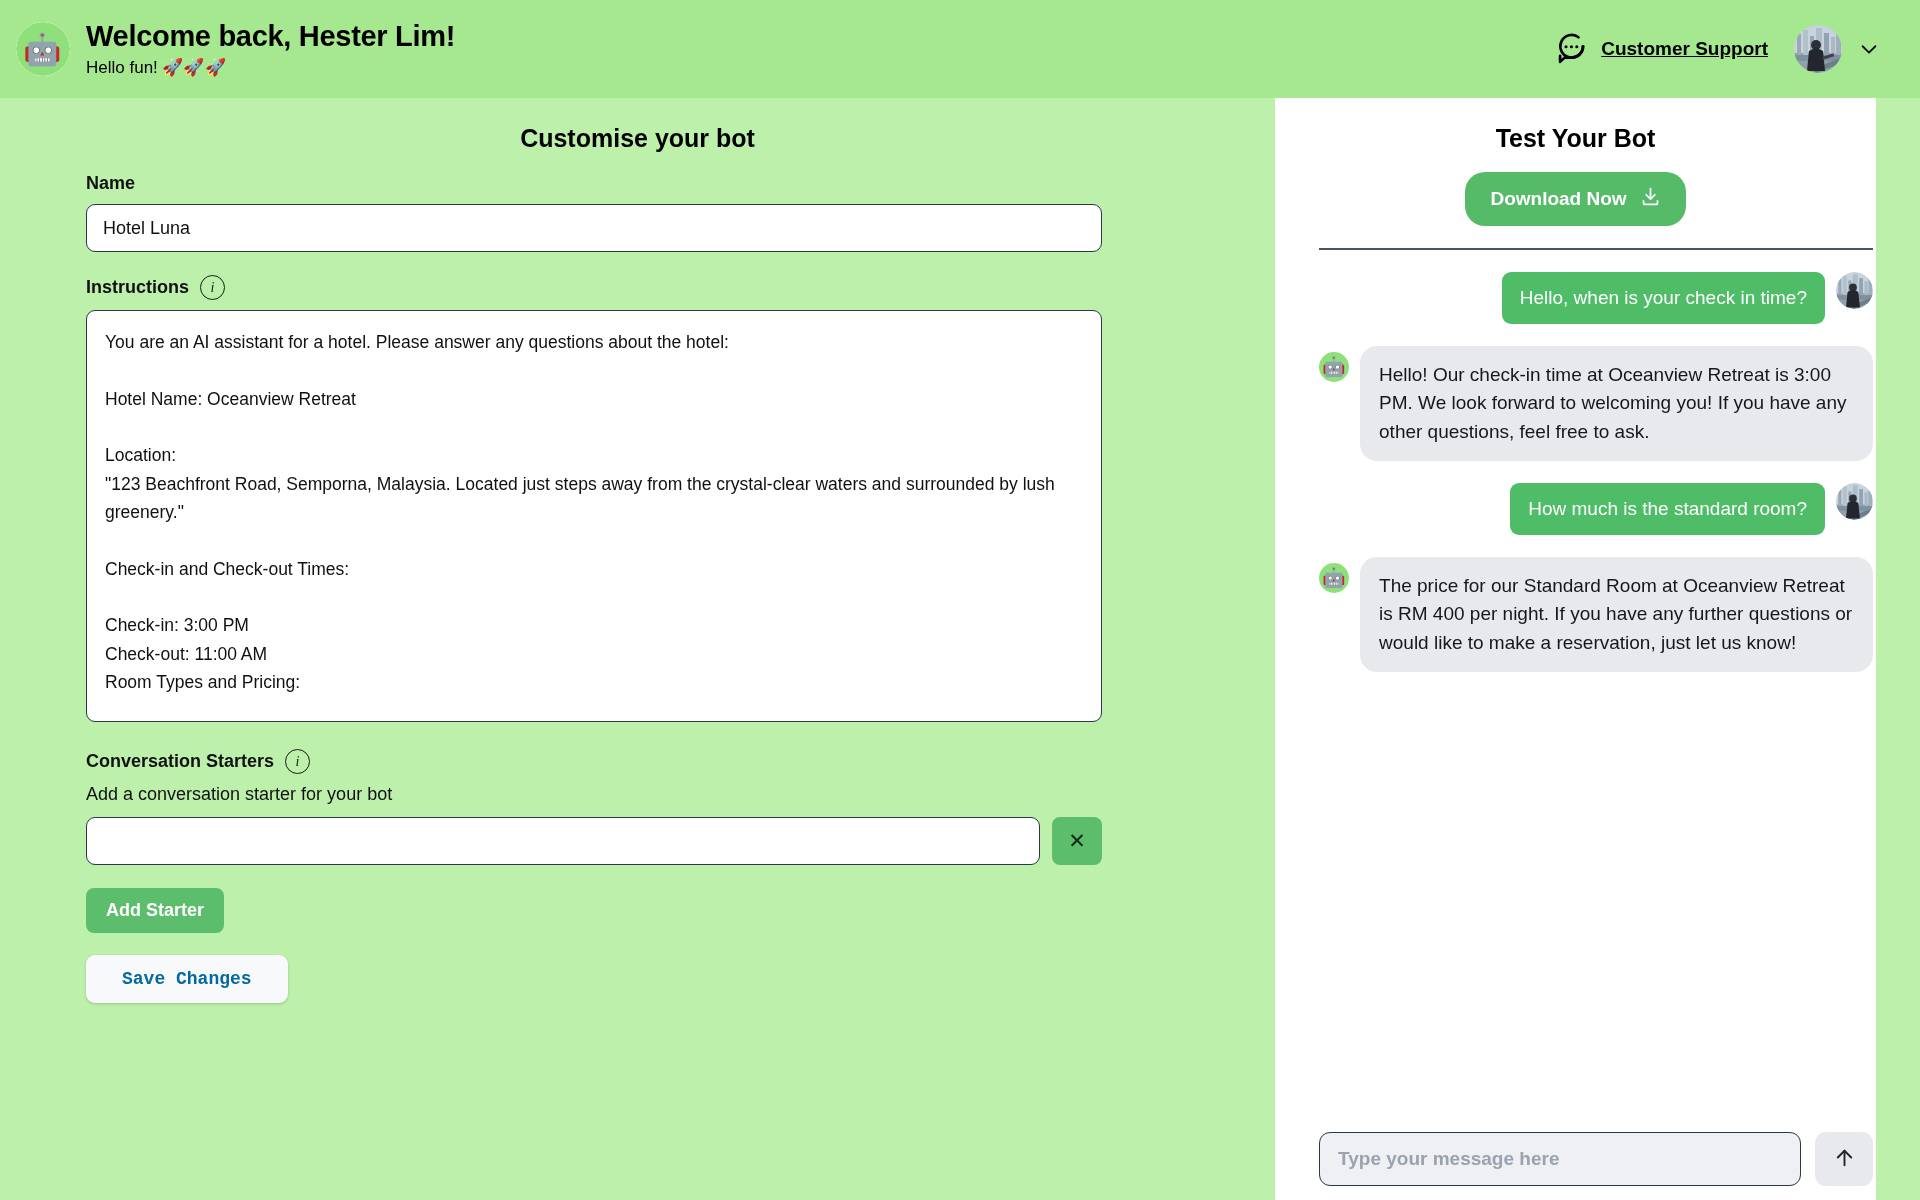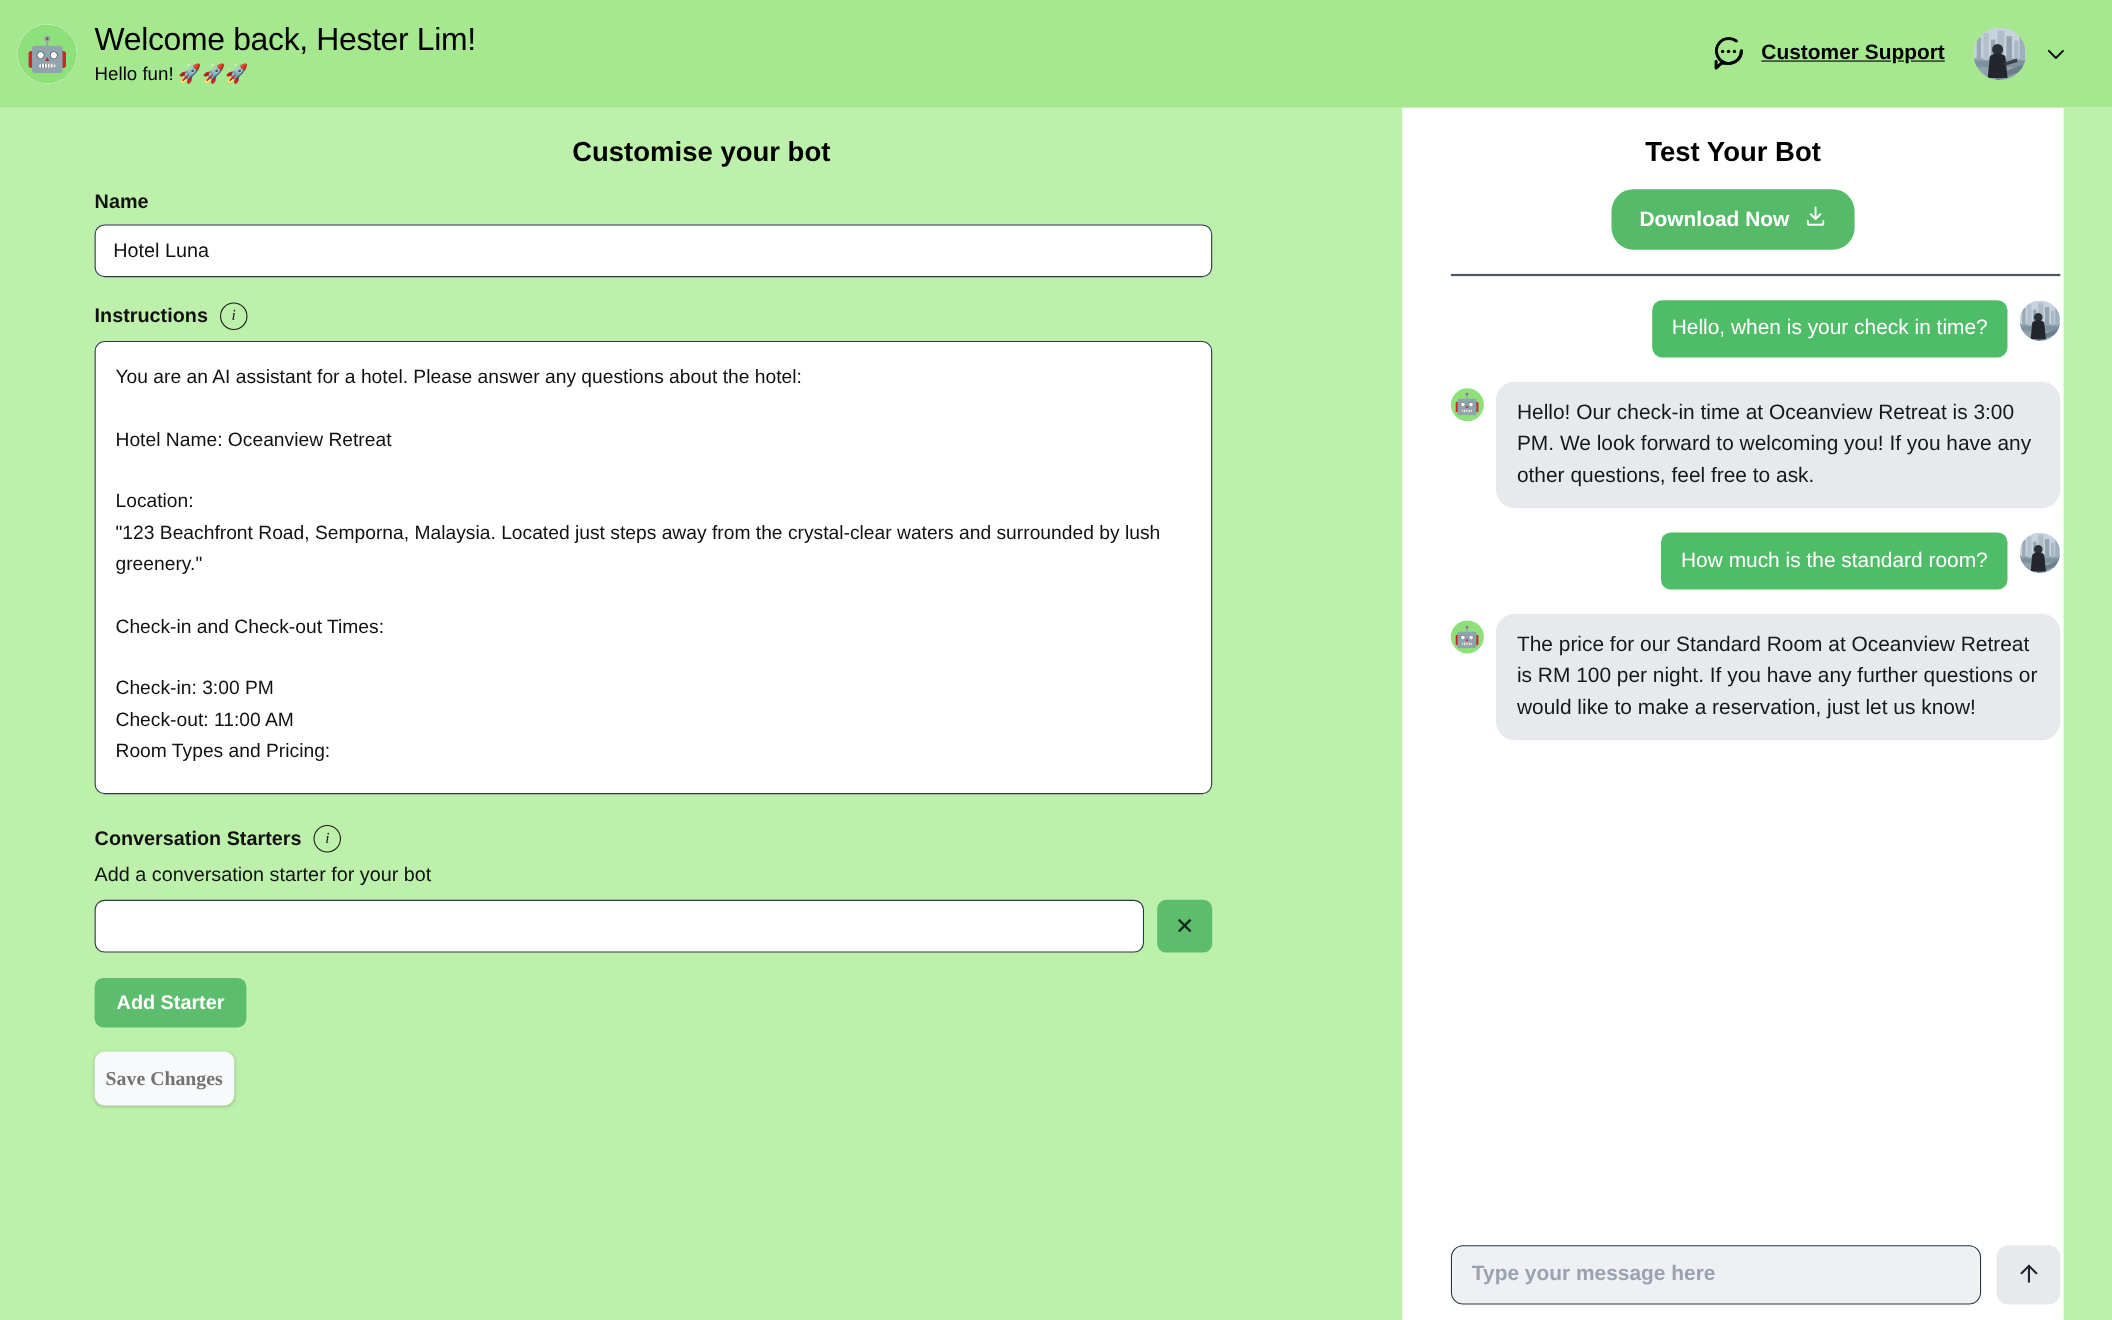--- a/index.html
+++ b/index.html
@@ -30,21 +30,21 @@
     overflow: hidden;
   }
   .logo-circle .bot-emoji {
     background: #8de07a;
     width: 54px; height: 54px;
     border-radius: 50%;
     display: flex; align-items: center; justify-content: center;
     font-size: 31px;
   }
   .welcome-title {
-    font-size: 29px; font-weight: normal; color: #000;
+    font-size: 29px; font-weight: bold; color: #000;
     letter-spacing: -0.3px; line-height: 1.15;
   }
   .welcome-sub { font-size: 17px; color: #000; margin-top: 3px; }
   .header-right {
     margin-left: auto;
     display: flex; align-items: center; gap: 26px;
   }
   .support {
     display: flex; align-items: center; gap: 13px;
     cursor: pointer;
@@ -132,25 +132,25 @@
   }
   .btn-add {
     margin-top: 23px;
     background: #5cbd6d; color: #fff; border: none;
     border-radius: 8px; padding: 12px 20px;
     font-size: 18px; font-weight: bold; cursor: pointer;
     font-family: "Liberation Sans", sans-serif;
   }
   .btn-save {
     margin-top: 22px;
-    background: #f7f9fa; color: #737373; border: none;
-    border-radius: 9px; padding: 14px 10px;
+    background: #f7f9fa; color: #0369a1; border: none;
+    border-radius: 9px; padding: 14px 36px;
     font-size: 18px; font-weight: bold; cursor: pointer;
     box-shadow: 0 1px 3px rgba(0,0,0,0.18);
-    font-family: Liberation Serif, serif;
+    font-family: Liberation Mono, monospace;
   }
 
   
   .chat-title {
     text-align: center; font-size: 25px; font-weight: bold;
     color: #000; margin-bottom: 19px;
     padding-right: 44px;
   }
   .download-wrap { display: flex; justify-content: center; padding-right: 44px; }
   .btn-download {
@@ -411,21 +411,21 @@
               <path d="M18 44 L44 34 L48 38 L22 48 Z" fill="#6d7d8a"></path>
               <ellipse cx="22" cy="20" rx="5" ry="5" fill="#2b2f36"></ellipse>
               <path d="M15 26 q7 -5 14 0 l2 20 h-18 z" fill="#23262c"></path>
             </g>
           </svg>
         </span>
       </div>
 
       <div class="msg-row">
         <span class="bot-avatar">🤖</span>
-        <div class="bubble-bot">The price for our Standard Room at Oceanview Retreat is RM 100 per night. If you have any further questions or would like to make a reservation, just let us know!</div>
+        <div class="bubble-bot">The price for our Standard Room at Oceanview Retreat is RM 400 per night. If you have any further questions or would like to make a reservation, just let us know!</div>
       </div>
 
     </div>
 
     <div class="composer">
       <input class="composer-input" type="text" placeholder="Type your message here" style="">
       <button class="send-btn">
         <span>
           <svg width="23" height="23" viewBox="0 0 24 24" fill="none" stroke="#1f2530" stroke-width="2" stroke-linecap="round" stroke-linejoin="round">
             <line x1="12" y1="20" x2="12" y2="5"></line>

